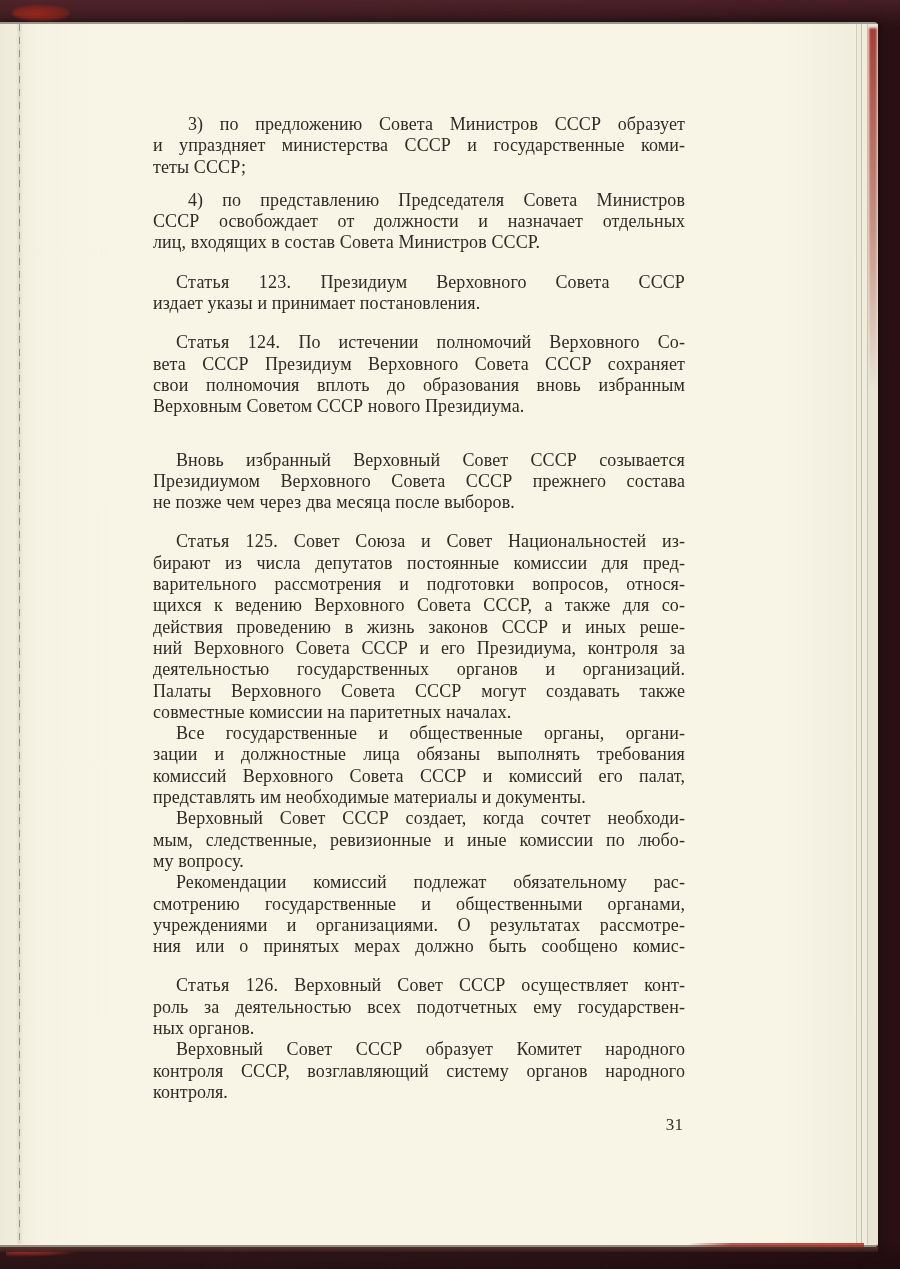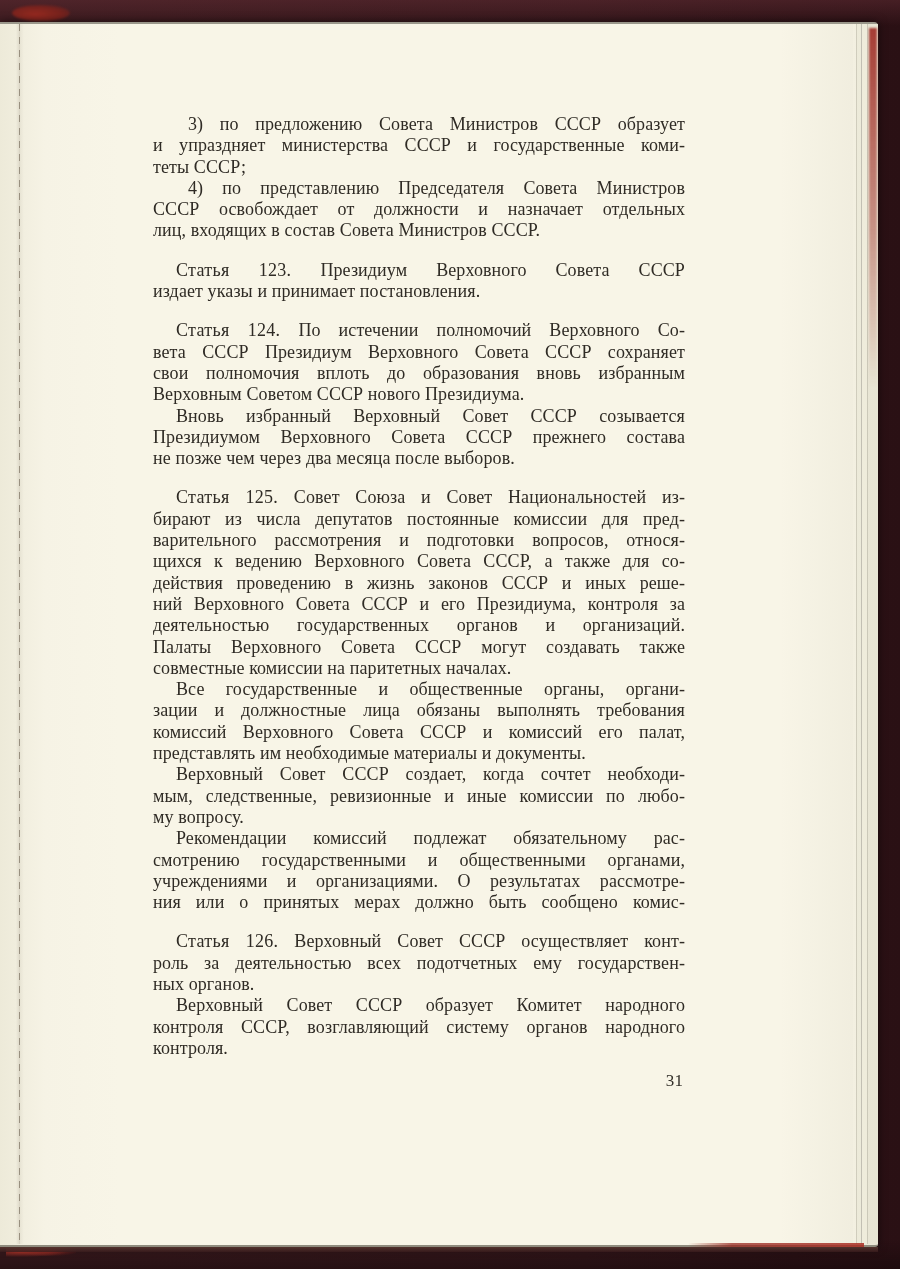--- a/index.html
+++ b/index.html
@@ -125,36 +125,36 @@
   <div class="gutter-crease"></div>
 
   <div class="text-column">
 
     <div class="para">
         <div class="line" style="padding-left: 35px;">3) по предложению Совета Министров СССР образует</div>
         <div class="line">и упраздняет министерства СССР и государственные коми-</div>
         <div class="line pl">теты СССР;</div>
       </div>
       <div class="para">
-        <div class="line" style="padding-left: 35px;">4) по представлению Председателя Совета Министров</div>
+        <div class="line" style="padding-left: 35px; margin-top: 12px;">4) по представлению Председателя Совета Министров</div>
         <div class="line">СССР освобождает от должности и назначает отдельных</div>
         <div class="line pl">лиц, входящих в состав Совета Министров СССР.</div>
       </div>
       <div class="para gap">
         <div class="line" style="padding-left: 23px;"><b>Статья 123.</b> Президиум Верховного Совета СССР</div>
         <div class="line pl">издает указы и принимает постановления.</div>
       </div>
       <div class="para gap">
         <div class="line" style="padding-left: 23px;"><b>Статья 124.</b> По истечении полномочий Верховного Со-</div>
         <div class="line">вета СССР Президиум Верховного Совета СССР сохраняет</div>
         <div class="line">свои полномочия вплоть до образования вновь избранным</div>
         <div class="line pl">Верховным Советом СССР нового Президиума.</div>
       </div>
       <div class="para">
-        <div class="line" style="padding-left: 23px;">Вновь избранный Верховный Совет СССР созывается</div>
+        <div class="line" style="padding-left: 23px; margin-top: 32px;">Вновь избранный Верховный Совет СССР созывается</div>
         <div class="line">Президиумом Верховного Совета СССР прежнего состава</div>
         <div class="line pl">не позже чем через два месяца после выборов.</div>
       </div>
       <div class="para gap">
         <div class="line" style="padding-left: 23px;"><b>Статья 125.</b> Совет Союза и Совет Национальностей из-</div>
         <div class="line">бирают из числа депутатов постоянные комиссии для пред-</div>
         <div class="line">варительного рассмотрения и подготовки вопросов, относя-</div>
         <div class="line">щихся к ведению Верховного Совета СССР, а также для со-</div>
         <div class="line">действия проведению в жизнь законов СССР и иных реше-</div>
         <div class="line">ний Верховного Совета СССР и его Президиума, контроля за</div>
@@ -168,21 +168,21 @@
         <div class="line">комиссий Верховного Совета СССР и комиссий его палат,</div>
         <div class="line pl">представлять им необходимые материалы и документы.</div>
       </div>
       <div class="para">
         <div class="line" style="padding-left: 23px;">Верховный Совет СССР создает, когда сочтет необходи-</div>
         <div class="line">мым, следственные, ревизионные и иные комиссии по любо-</div>
         <div class="line pl">му вопросу.</div>
       </div>
       <div class="para">
         <div class="line" style="padding-left: 23px;">Рекомендации комиссий подлежат обязательному рас-</div>
-        <div class="line">смотрению государственными и общественными органами,</div>
+        <div class="line">смотрению государственные и общественными органами,</div>
         <div class="line">учреждениями и организациями. О результатах рассмотре-</div>
         <div class="line">ния или о принятых мерах должно быть сообщено комис-</div>
       </div>
       <div class="para gap">
         <div class="line" style="padding-left: 23px;"><b>Статья 126.</b> Верховный Совет СССР осуществляет конт-</div>
         <div class="line">роль за деятельностью всех подотчетных ему государствен-</div>
         <div class="line pl">ных органов.</div>
       </div>
       <div class="para">
         <div class="line" style="padding-left: 23px;">Верховный Совет СССР образует Комитет народного</div>

